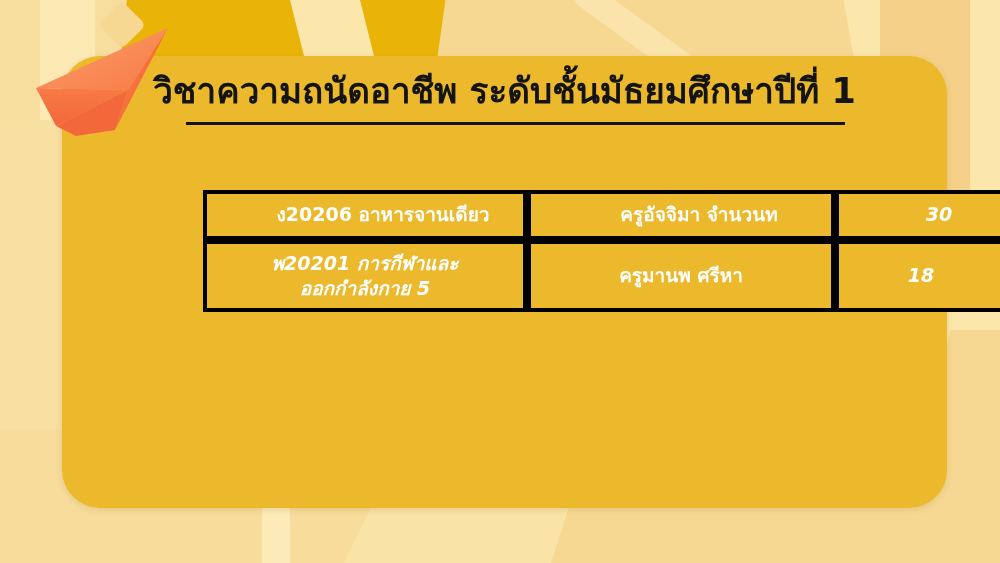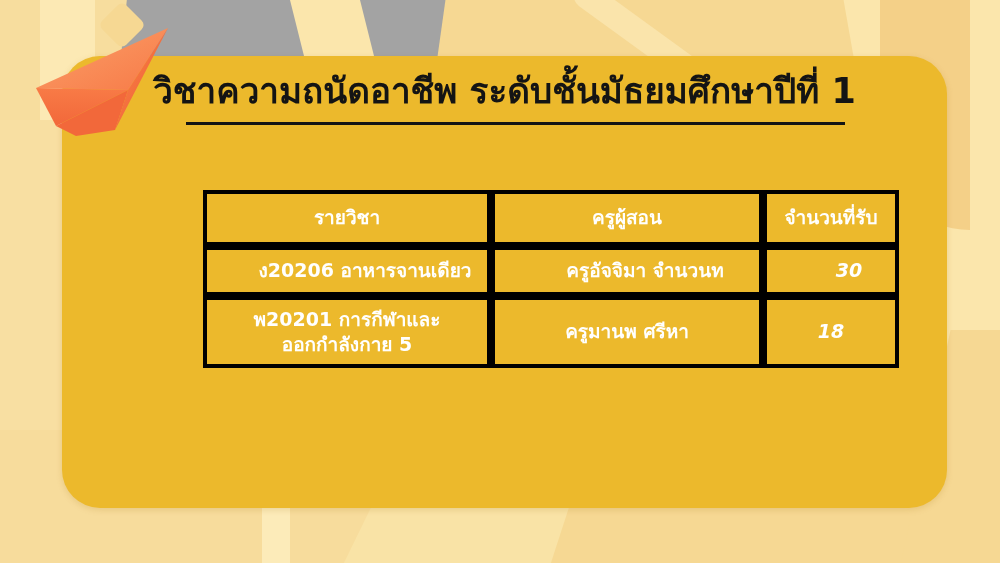--- a/index.html
+++ b/index.html
@@ -5,21 +5,21 @@
   html, body {
     margin: 0;
     padding: 0;
     background: #fff;
   }
   #slide {
     position: relative;
     width: 1000px;
     height: 563px;
     overflow: hidden;
-    background: #a3a3a3;
+    background: #eab308;
     font-family: "DejaVu Sans", "Liberation Sans", sans-serif;
   }
 
   
   .bg-layer {
     position: absolute;
     inset: 0;
     overflow: hidden;
   }
   .bg-shape {
@@ -168,21 +168,21 @@
   }
   .col-1 { width: 268px; }
   .col-2 { width: 252px; }
   .col-3 { width: 116px; }
 
   tr.head-row td { height: 48px; }
   tr.data-row td { height: 42px; padding-left: 42px; }
   tr.tall-row td { height: 64px; }
 
   .cell-num { font-size: 20px; font-style: italic; }
-  .two-line { line-height: 1.45; }
+  .two-line { line-height: 1.45; font-style: italic; }
 </style>
 </head>
 <body>
 
 <div id="slide">
 
   <div class="bg-layer">
     <div class="bg-shape sh15"></div>
     <div class="bg-shape sh3"></div>
     <div class="bg-shape sh4"></div>
@@ -222,25 +222,20 @@
     <polygon points="18,70 110,72 38,108" fill="url(#tailG)"></polygon>
     <polygon points="38,108 110,72 97,112 58,118" fill="#F2683A"></polygon>
   </svg>
 
   <div class="title">วิชาความถนัดอาชีพ ระดับชั้นมัธยมศึกษาปีที่ 1</div>
   <div class="title-underline"></div>
 
   <div class="tbl-wrap">
     <table class="subject-table">
       <tbody>
-        <tr class="head-row">
-          <td class="col-1">รายวิชา</td>
-          <td class="col-2">ครูผู้สอน</td>
-          <td class="col-3">จำนวนที่รับ</td>
-        </tr>
         <tr class="data-row">
           <td class="col-1">ง20206 อาหารจานเดียว</td>
           <td class="col-2">ครูอัจจิมา  จำนวนท</td>
           <td class="col-3 cell-num">30</td>
         </tr>
         <tr class="tall-row">
           <td class="col-1 two-line">
             <div>พ20201 การกีฬาและ</div>
             <div>ออกกำลังกาย 5</div>
           </td>

